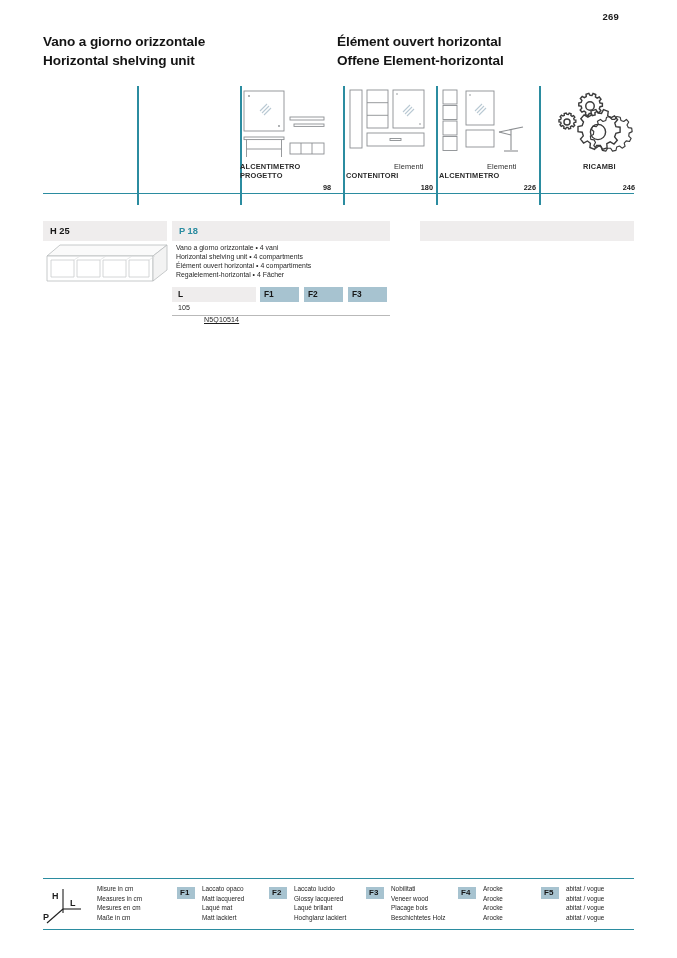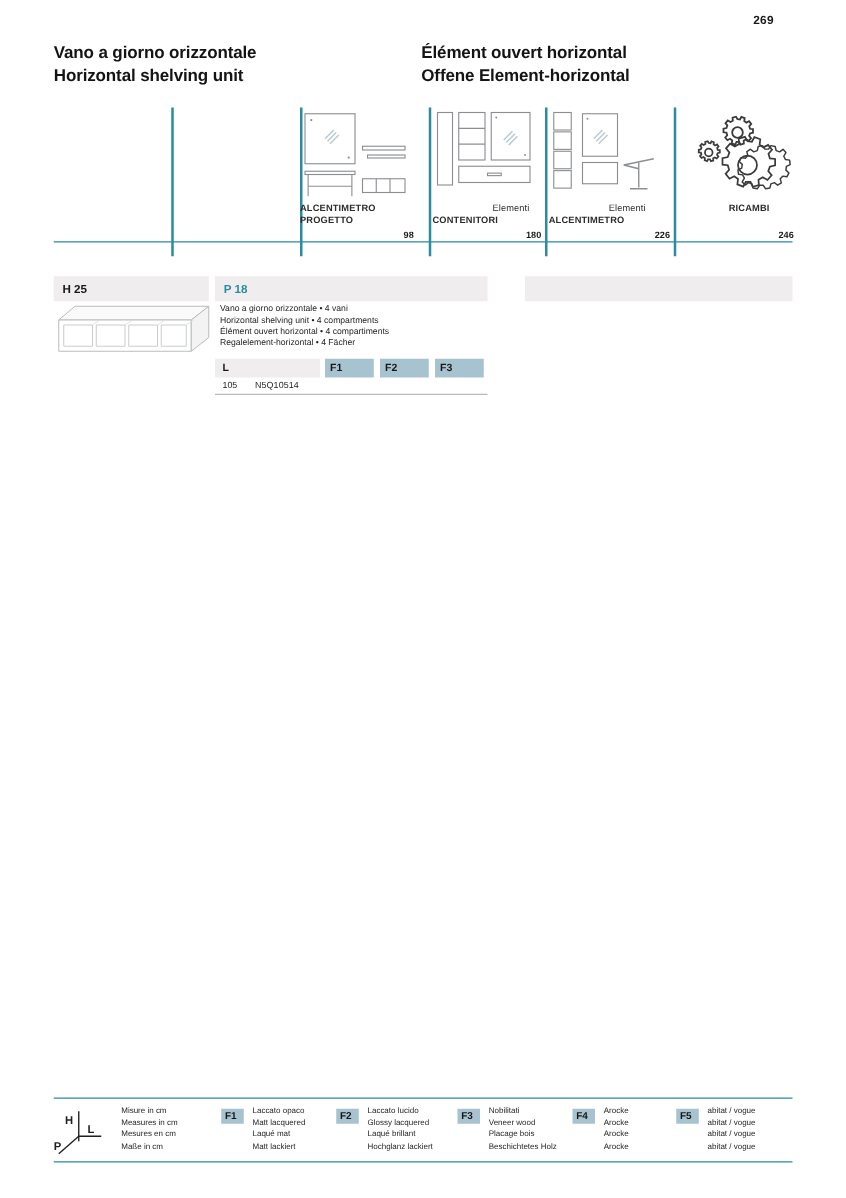--- a/index.html
+++ b/index.html
@@ -196,24 +196,25 @@
     border-bottom: 0.9px solid #b9b9b9;
   }
   .ft-size {
     position: absolute;
     left: 6px; top: 2px;
     font-size: 7.1px;
     color: #1f1f1f;
   }
   .ft-code {
     position: absolute;
-    left: 32px; top: 2px;
+    left: 32px; top: 14px;
     font-size: 7.1px;
     color: #1f1f1f;
     letter-spacing: 0.1px;
+    text-decoration: underline;
   }
 
   
   .legend {
     position: absolute;
     left: 43px;
     top: 878px;
     width: 591px;
     height: 52px;
   }

